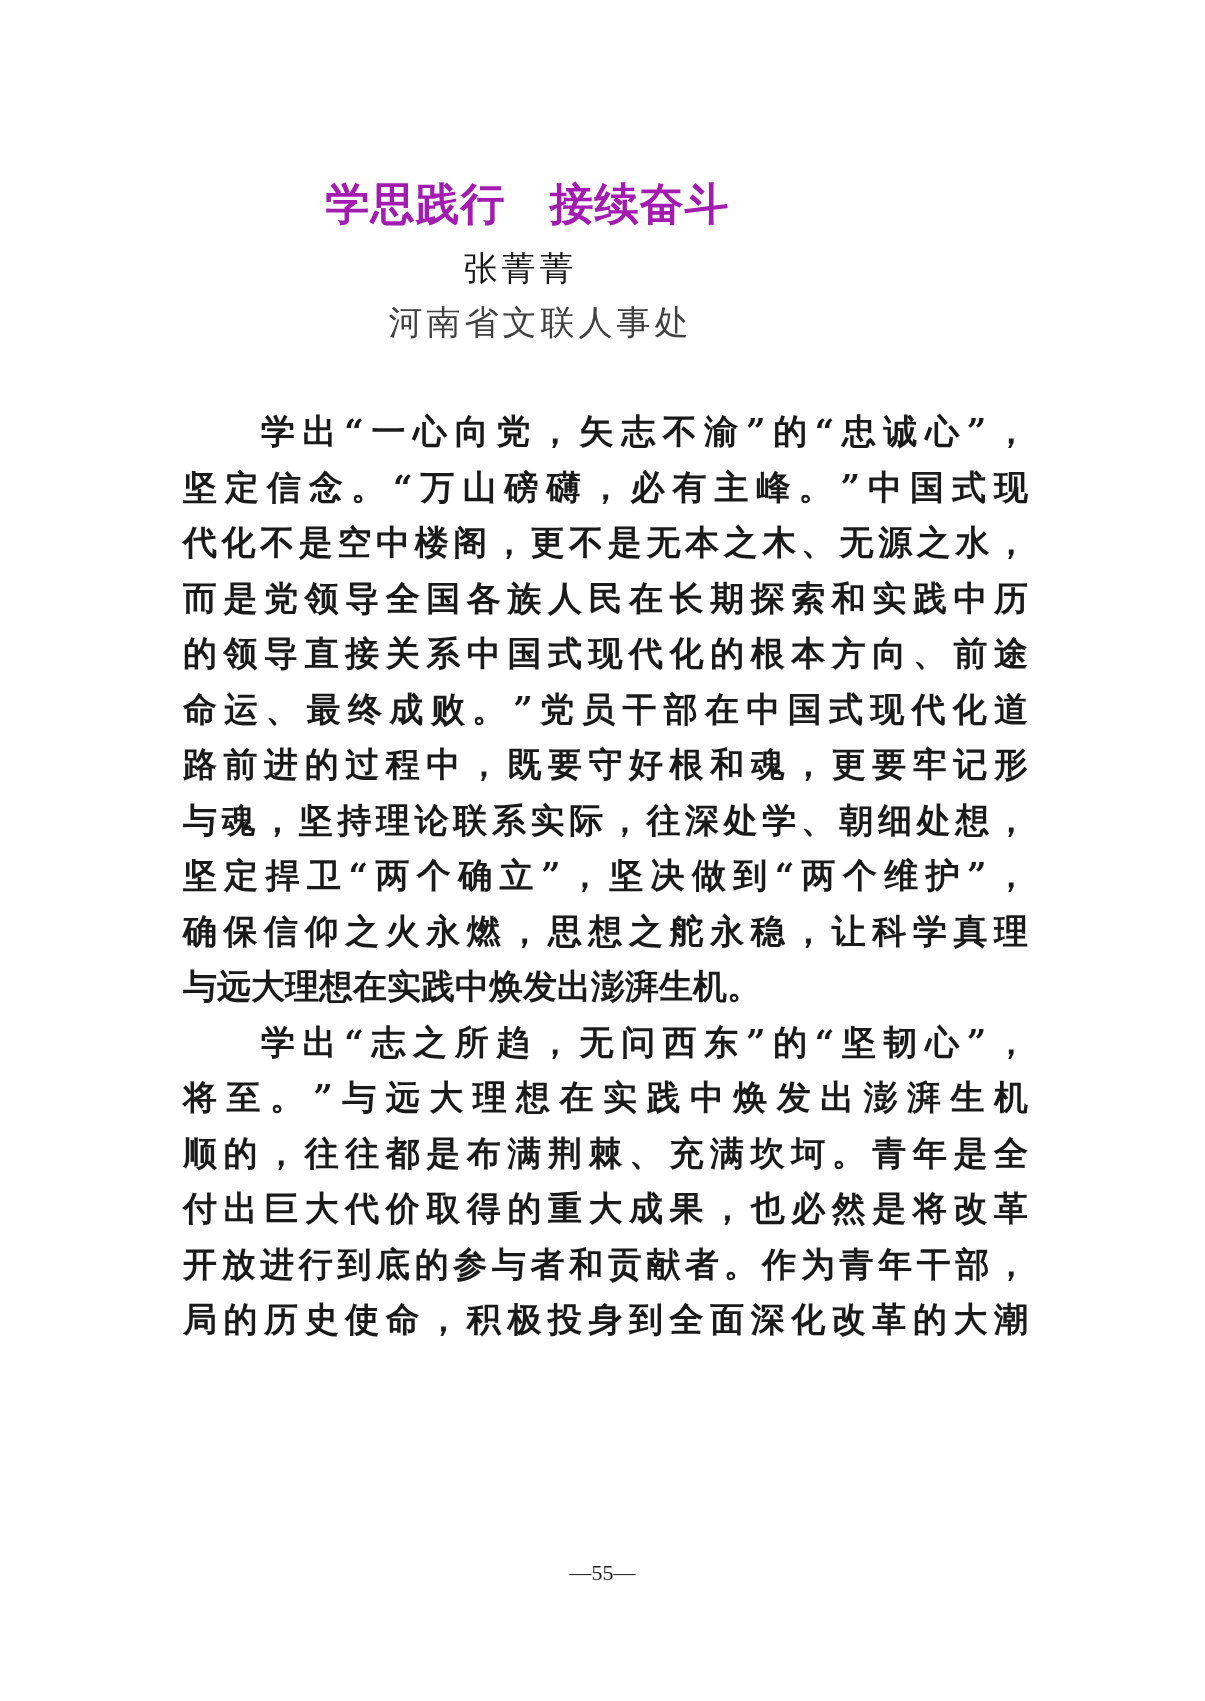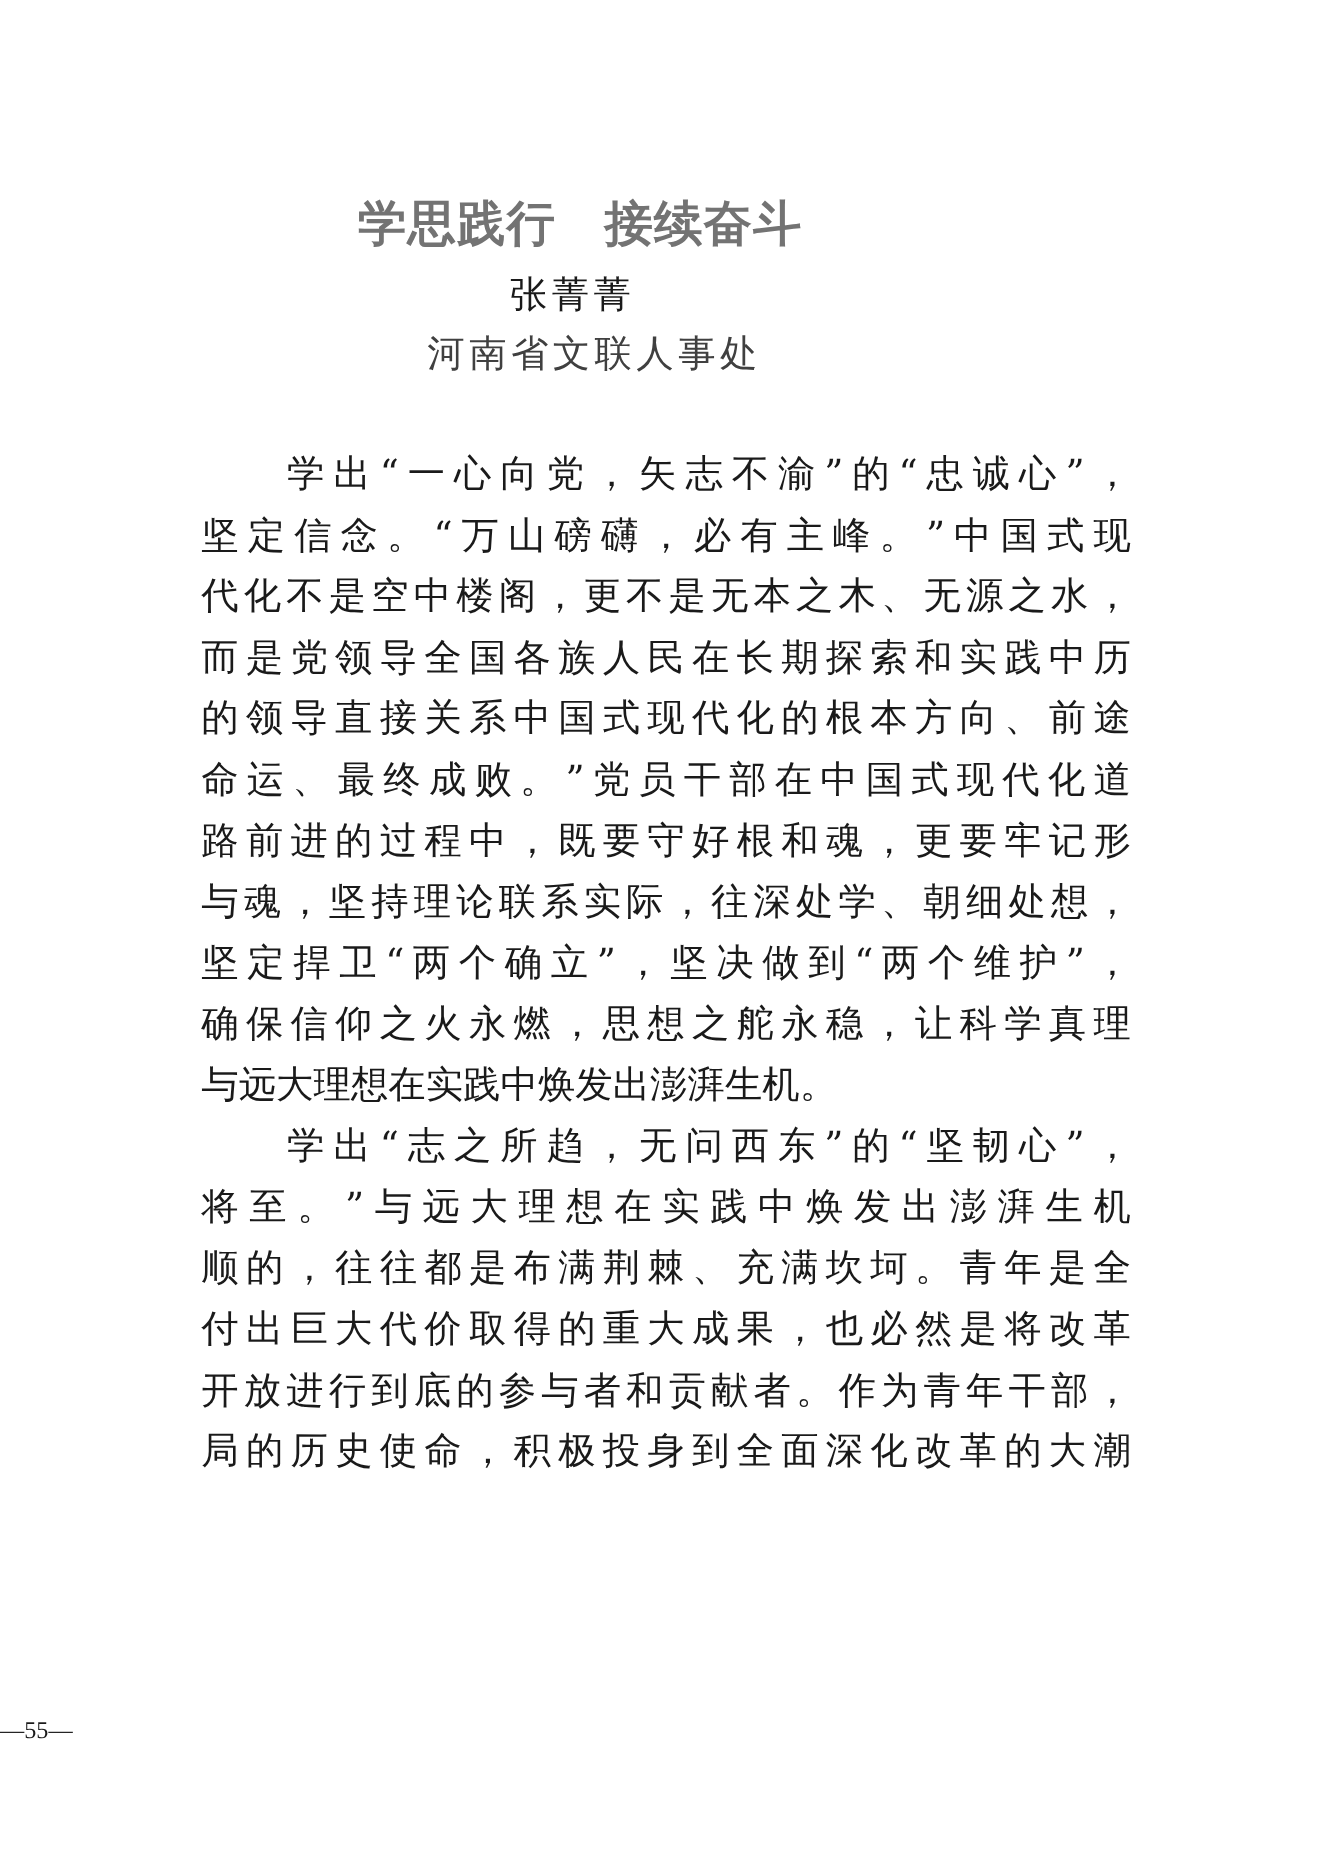--- a/index.html
+++ b/index.html
@@ -25,21 +25,21 @@
     .title {
       position: absolute;
       left: 0;
       width: 1055px;
       top: 176px;
       text-align: center;
       font-size: 44px;
       font-weight: bold;
       letter-spacing: 1px;
       line-height: 56px;
-      color: #737373;
+      color: #a21caf;
       font-family: "DejaVu Serif", "Liberation Serif", serif;
     }
     .title .gap { display: inline-block; width: 44px; }
     .author {
       position: absolute;
       left: 0;
       width: 1041px;
       top: 244px;
       text-align: center;
       font-size: 34px;
@@ -65,32 +65,34 @@
       width: 845px;
     }
     .line {
       height: 55.5px;
       line-height: 55.5px;
       font-size: 34px;
       white-space: nowrap;
       text-align: justify;
       text-align-last: justify;
       color: #1a1a1a;
+      font-weight: bold;
     }
     .line.last {
       text-align-last: left;
     }
     .line.indent {
       padding-left: 78px;
     }
     .page-number {
       position: absolute;
       left: 0;
       width: 1205px;
       top: 1558px;
+      text-align: center;
       font-size: 22px;
       line-height: 30px;
       color: #1a1a1a;
       font-family: "Liberation Serif", "DejaVu Serif", serif;
     }
   </style>
 </head>
 <body>
 
 <div class="page">

